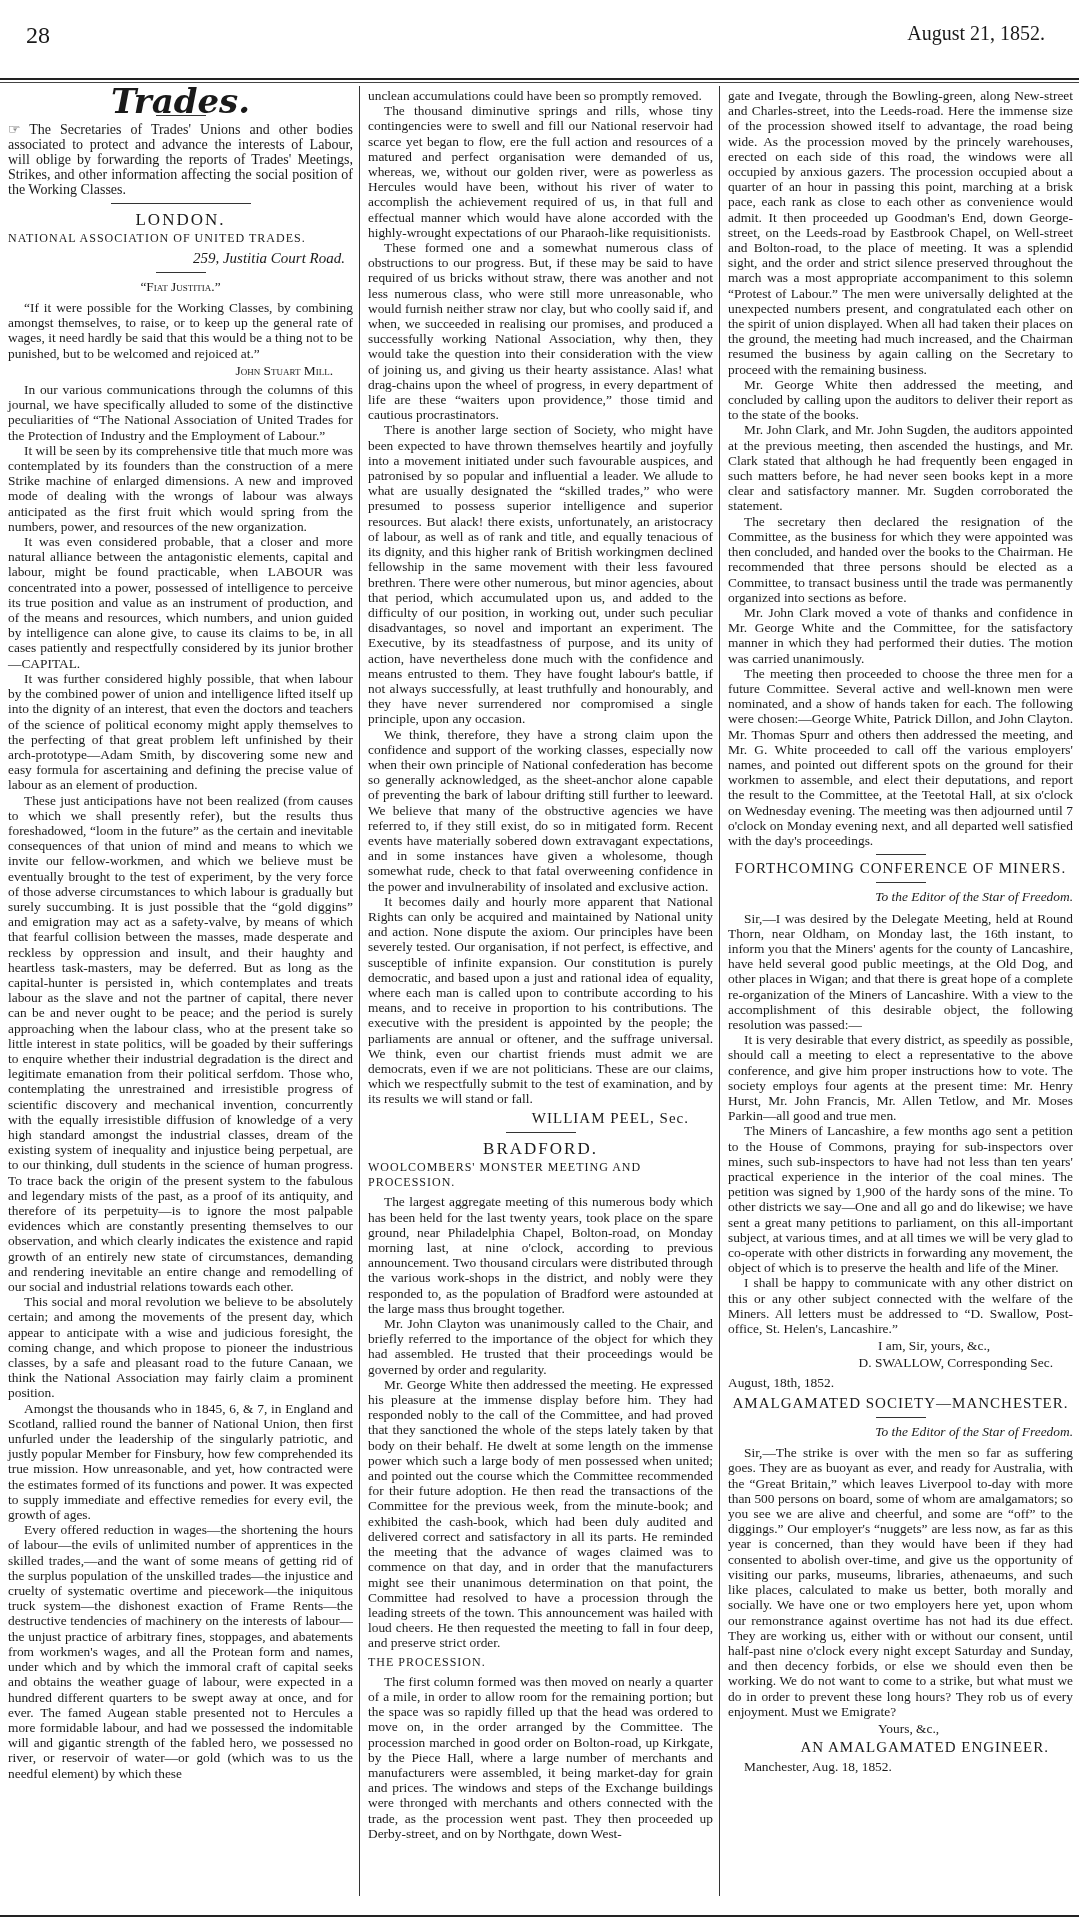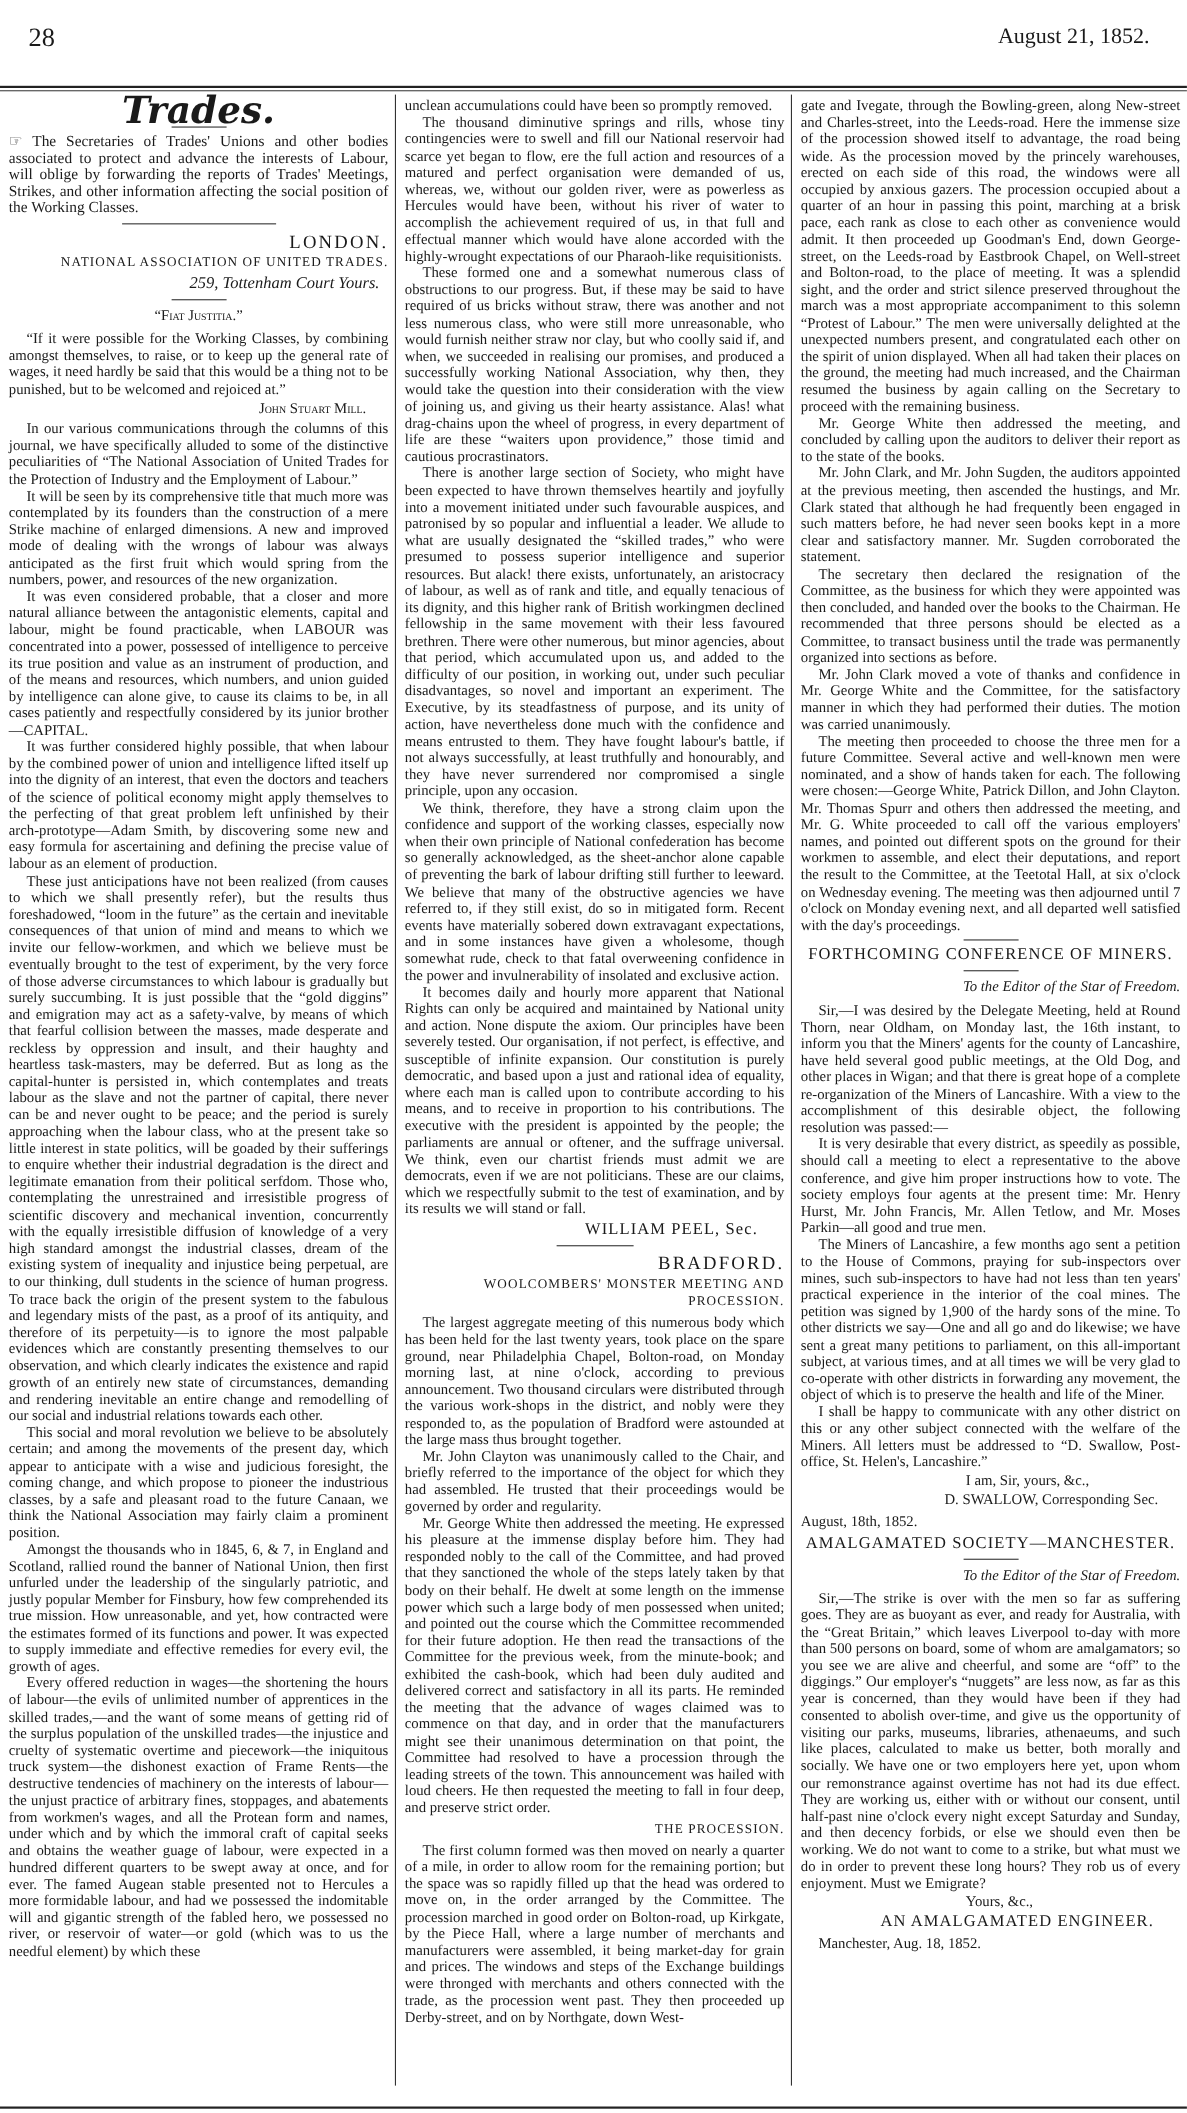--- a/index.html
+++ b/index.html
@@ -13,22 +13,22 @@
   .rule-top2{position:absolute;left:0;top:82px;width:1079px;height:0;border-top:1px solid #444;}
   .rule-bottom{position:absolute;left:0;top:1915px;width:1079px;border-top:2px solid #222;}
   .col{position:absolute;top:88px;font-size:13.4px;line-height:15.2px;text-align:justify;}
   .col1{left:8px;width:345px;}
   .col2{left:368px;width:345px;}
   .col3{left:728px;width:345px;}
   .vrule{position:absolute;top:86px;width:0;border-left:1px solid #333;height:1810px;}
   .col p{margin:0;text-indent:16px;}
   .col p.noind{text-indent:0;}
   .section-title{text-align:center;font-size:34px;margin:6px 0 4px;font-family:"DejaVu Serif",serif;font-weight:bold;font-style:italic;}
-  .h-city{text-align:right;font-size:17px;letter-spacing:2px;margin:8px 0 4px;}
-  .h-sub{text-align:right;font-size:12px;letter-spacing:1px;margin:4px 0;}
+  .h-city{text-align:center;font-size:17px;letter-spacing:2px;margin:8px 0 4px;}
+  .h-sub{text-align:left;font-size:12px;letter-spacing:1px;margin:4px 0;}
   .h-big{text-align:center;font-size:15px;letter-spacing:1px;margin:6px 0;}
   .italic-right{text-align:right;font-style:italic;font-size:15px;margin:2px 8px 4px 0;}
   .center-quote{text-align:center;font-variant:small-caps;margin:6px 0;}
   .dash{width:50px;margin:6px auto;border-top:1px solid #333;}
   .dashw{width:140px;margin:6px auto;border-top:1px solid #333;}
   .sig{text-align:right;font-variant:small-caps;margin:2px 20px 4px 0;}
   .sig-big{text-align:right;font-size:15px;margin:4px 24px 4px 0;letter-spacing:1px;}
   .editor{text-align:right;font-style:italic;margin:6px 0;}
   .notice{font-size:14px;line-height:15px;text-align:justify;margin:4px 0;}
   .quote-block{padding-left:10px;text-indent:-8px;margin:2px 0;}
@@ -47,21 +47,21 @@
 <div class="vrule" style="left:359px"></div>
 <div class="vrule" style="left:719px"></div>
 
 <div class="col col1">
   <div class="section-title">Trades.</div>
   <div class="dash"></div>
   <div class="notice"><span>☞ </span><span>The Secretaries of Trades' Unions and other bodies associated to protect and advance the interests of Labour, will oblige by forwarding the reports of Trades' Meetings, Strikes, and other information affecting the social position of the Working Classes.</span></div>
   <div class="dashw"></div>
   <div class="h-city">LONDON.</div>
   <div class="h-sub">NATIONAL ASSOCIATION OF UNITED TRADES.</div>
-  <div class="italic-right">259, Tottenham Court Yours.</div>
+  <div class="italic-right">259, Justitia Court Road.</div>
   <div class="dash"></div>
   <div class="center-quote">“Fiat Justitia.”</div>
   <p>“If it were possible for the Working Classes, by combining amongst themselves, to raise, or to keep up the general rate of wages, it need hardly be said that this would be a thing not to be punished, but to be welcomed and rejoiced at.”</p>
   <div class="sig">John Stuart Mill.</div>
   <div>
       <p>In our various communications through the columns of this journal, we have specifically alluded to some of the distinctive peculiarities of “The National Association of United Trades for the Protection of Industry and the Employment of Labour.”</p>
       <p>It will be seen by its comprehensive title that much more was contemplated by its founders than the construction of a mere Strike machine of enlarged dimensions. A new and improved mode of dealing with the wrongs of labour was always anticipated as the first fruit which would spring from the numbers, power, and resources of the new organization.</p>
       <p>It was even considered probable, that a closer and more natural alliance between the antagonistic elements, capital and labour, might be found practicable, when LABOUR was concentrated into a power, possessed of intelligence to perceive its true position and value as an instrument of production, and of the means and resources, which numbers, and union guided by intelligence can alone give, to cause its claims to be, in all cases patiently and respectfully considered by its junior brother—CAPITAL.</p>
       <p>It was further considered highly possible, that when labour by the combined power of union and intelligence lifted itself up into the dignity of an interest, that even the doctors and teachers of the science of political economy might apply themselves to the perfecting of that great problem left unfinished by their arch-prototype—Adam Smith, by discovering some new and easy formula for ascertaining and defining the precise value of labour as an element of production.</p>
       <p>These just anticipations have not been realized (from causes to which we shall presently refer), but the results thus foreshadowed, “loom in the future” as the certain and inevitable consequences of that union of mind and means to which we invite our fellow-workmen, and which we believe must be eventually brought to the test of experiment, by the very force of those adverse circumstances to which labour is gradually but surely succumbing. It is just possible that the “gold diggins” and emigration may act as a safety-valve, by means of which that fearful collision between the masses, made desperate and reckless by oppression and insult, and their haughty and heartless task-masters, may be deferred. But as long as the capital-hunter is persisted in, which contemplates and treats labour as the slave and not the partner of capital, there never can be and never ought to be peace; and the period is surely approaching when the labour class, who at the present take so little interest in state politics, will be goaded by their sufferings to enquire whether their industrial degradation is the direct and legitimate emanation from their political serfdom. Those who, contemplating the unrestrained and irresistible progress of scientific discovery and mechanical invention, concurrently with the equally irresistible diffusion of knowledge of a very high standard amongst the industrial classes, dream of the existing system of inequality and injustice being perpetual, are to our thinking, dull students in the science of human progress. To trace back the origin of the present system to the fabulous and legendary mists of the past, as a proof of its antiquity, and therefore of its perpetuity—is to ignore the most palpable evidences which are constantly presenting themselves to our observation, and which clearly indicates the existence and rapid growth of an entirely new state of circumstances, demanding and rendering inevitable an entire change and remodelling of our social and industrial relations towards each other.</p>

